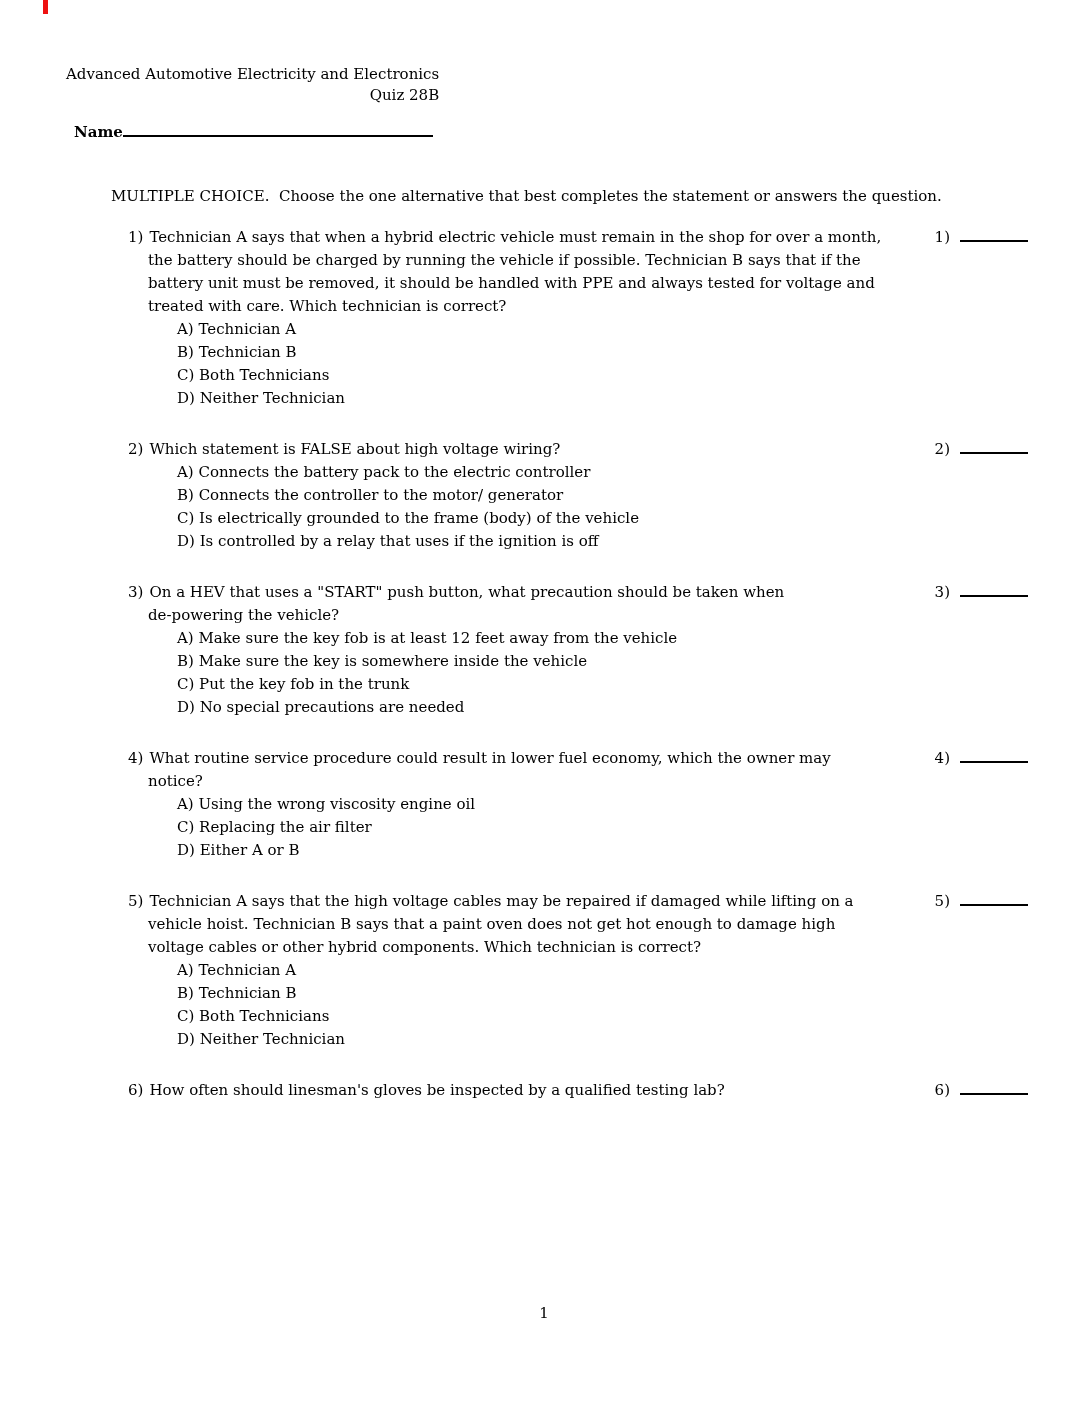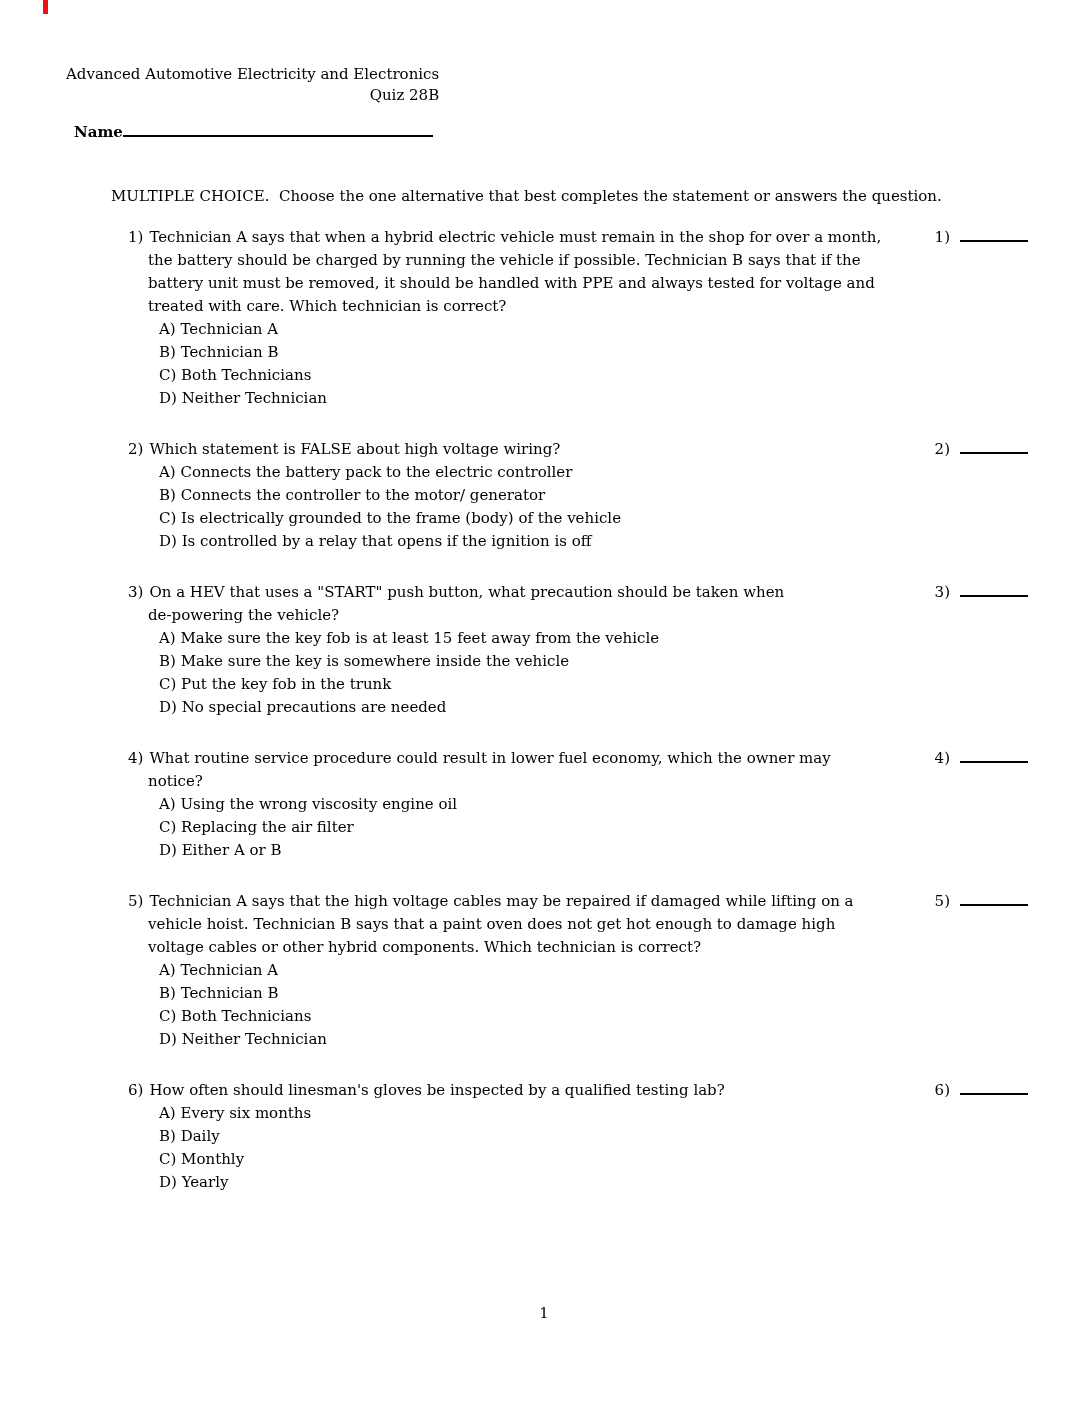--- a/index.html
+++ b/index.html
@@ -65,21 +65,21 @@
   }
   .question {
     position: relative;
     margin-bottom: 28px;
     padding-left: 20px;
     line-height: 23px;
   }
   .qline { white-space: nowrap; }
   .qline.first { text-indent: -20px; }
   .qnum { display: inline-block; text-indent: 0; margin-right: 6px; }
-  .choices { margin-left: 11px; }
+  .choices { margin-left: 29px; }
   .choice { white-space: nowrap; }
   .answer-blank {
     position: absolute;
     top: 0;
     right: 0;
     line-height: 23px;
     white-space: nowrap;
   }
   .ans-num { display: inline-block; }
   .ans-line {
@@ -137,34 +137,34 @@
   </div>
 
   <div class="question">
     <div class="qtext">
           <div class="qline first"><span class="qnum">2)</span>Which statement is FALSE about high voltage wiring?</div>
         </div>
     <div class="choices">
           <div class="choice">A) Connects the battery pack to the electric controller</div>
           <div class="choice">B) Connects the controller to the motor/ generator</div>
           <div class="choice">C) Is electrically grounded to the frame (body) of the vehicle</div>
-          <div class="choice">D) Is controlled by a relay that opens if the ignition is off</div>
+          <div class="choice">D) Is controlled by a relay that uses if the ignition is off</div>
         </div>
     <div class="answer-blank">
       <span class="ans-num">2)</span><span class="ans-line"></span>
     </div>
   </div>
 
   <div class="question">
     <div class="qtext">
           <div class="qline first"><span class="qnum">3)</span>On a HEV that uses a "START" push button, what precaution should be taken when</div>
           <div class="qline">de-powering the vehicle?</div>
         </div>
     <div class="choices">
-          <div class="choice">A) Make sure the key fob is at least 15 feet away from the vehicle</div>
+          <div class="choice">A) Make sure the key fob is at least 12 feet away from the vehicle</div>
           <div class="choice">B) Make sure the key is somewhere inside the vehicle</div>
           <div class="choice">C) Put the key fob in the trunk</div>
           <div class="choice">D) No special precautions are needed</div>
         </div>
     <div class="answer-blank">
       <span class="ans-num">3)</span><span class="ans-line"></span>
     </div>
   </div>
 
   <div class="question">
@@ -196,26 +196,20 @@
         </div>
     <div class="answer-blank">
       <span class="ans-num">5)</span><span class="ans-line"></span>
     </div>
   </div>
 
   <div class="question">
     <div class="qtext">
           <div class="qline first"><span class="qnum">6)</span>How often should linesman's gloves be inspected by a qualified testing lab?</div>
         </div>
-    <div class="choices">
-          <div class="choice">A) Every six months</div>
-          <div class="choice">B) Daily</div>
-          <div class="choice">C) Monthly</div>
-          <div class="choice">D) Yearly</div>
-        </div>
     <div class="answer-blank">
       <span class="ans-num">6)</span><span class="ans-line"></span>
     </div>
   </div>
 </div>
 
   <div class="page-footer">
     <span>1</span>
   </div>
 

